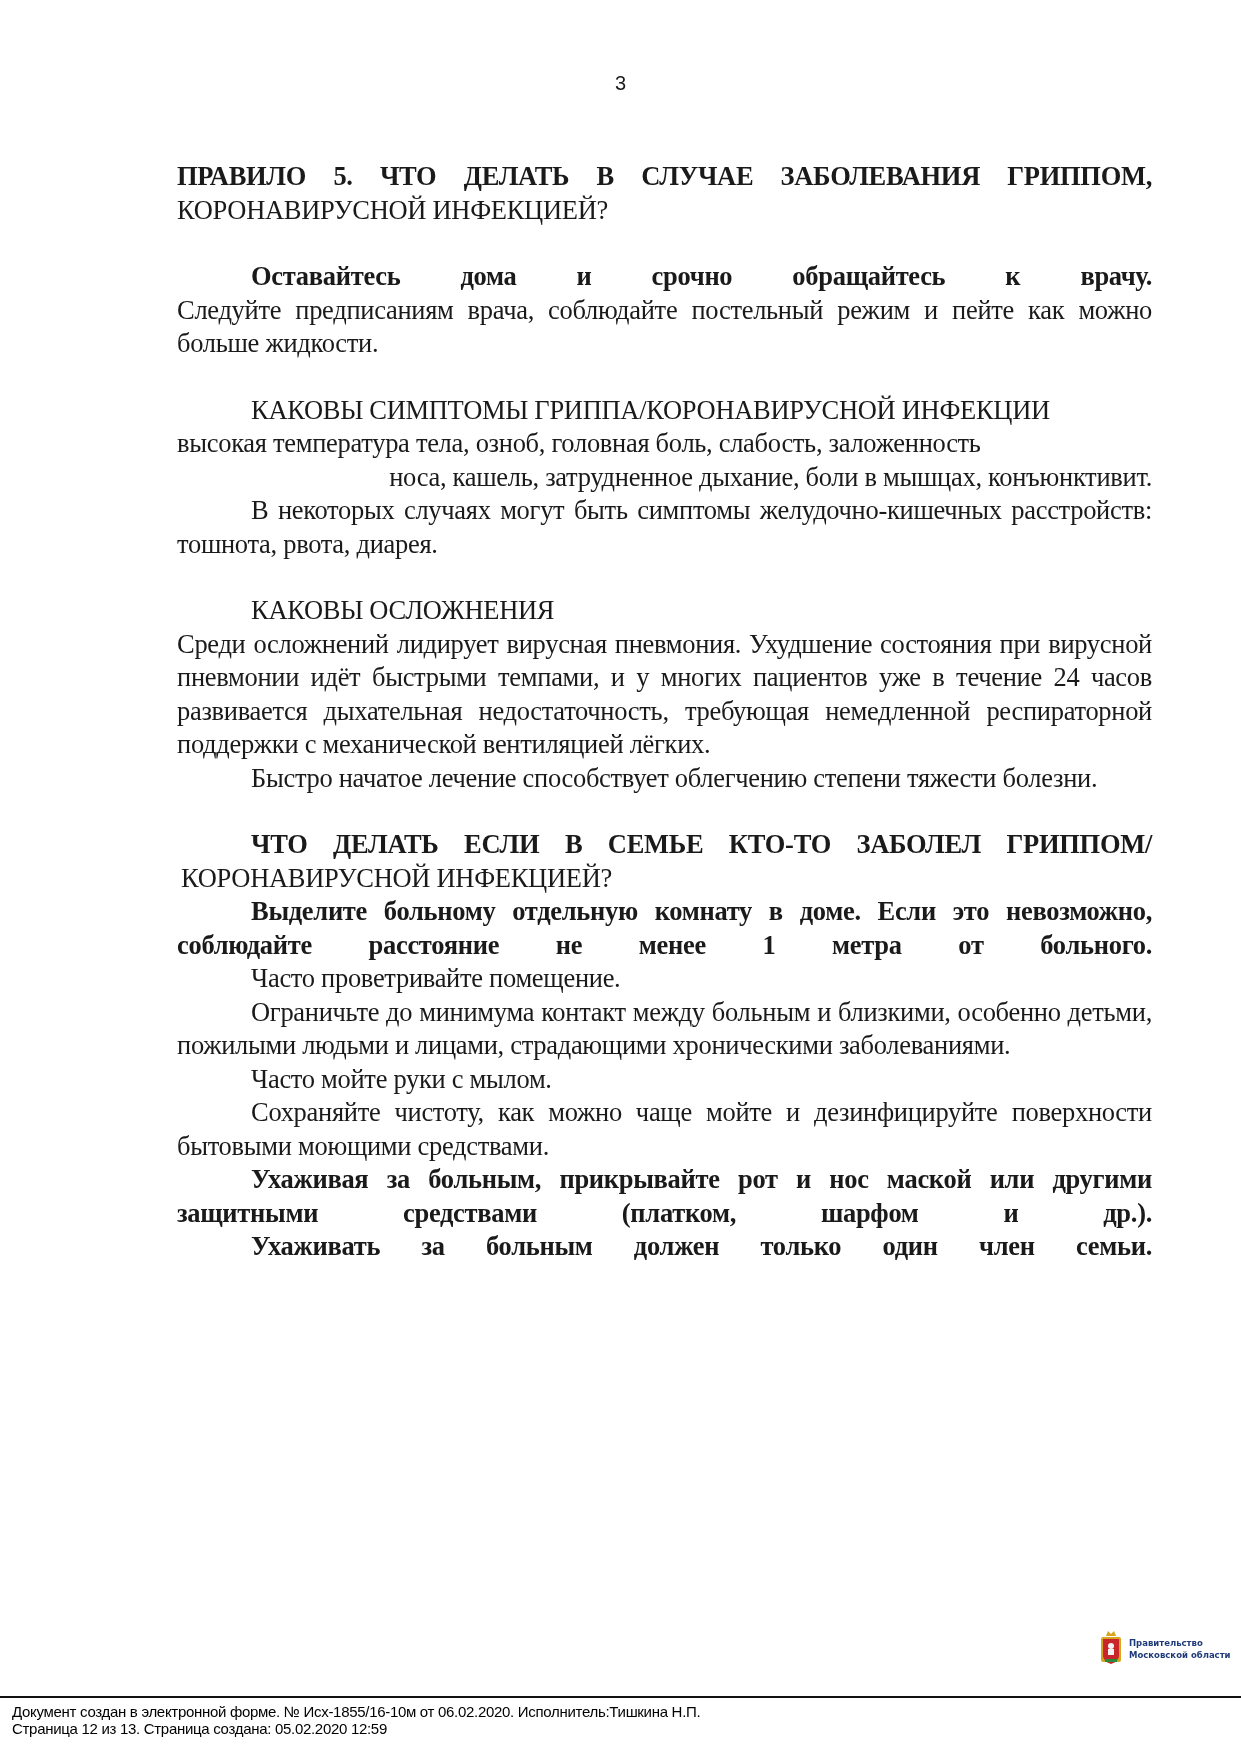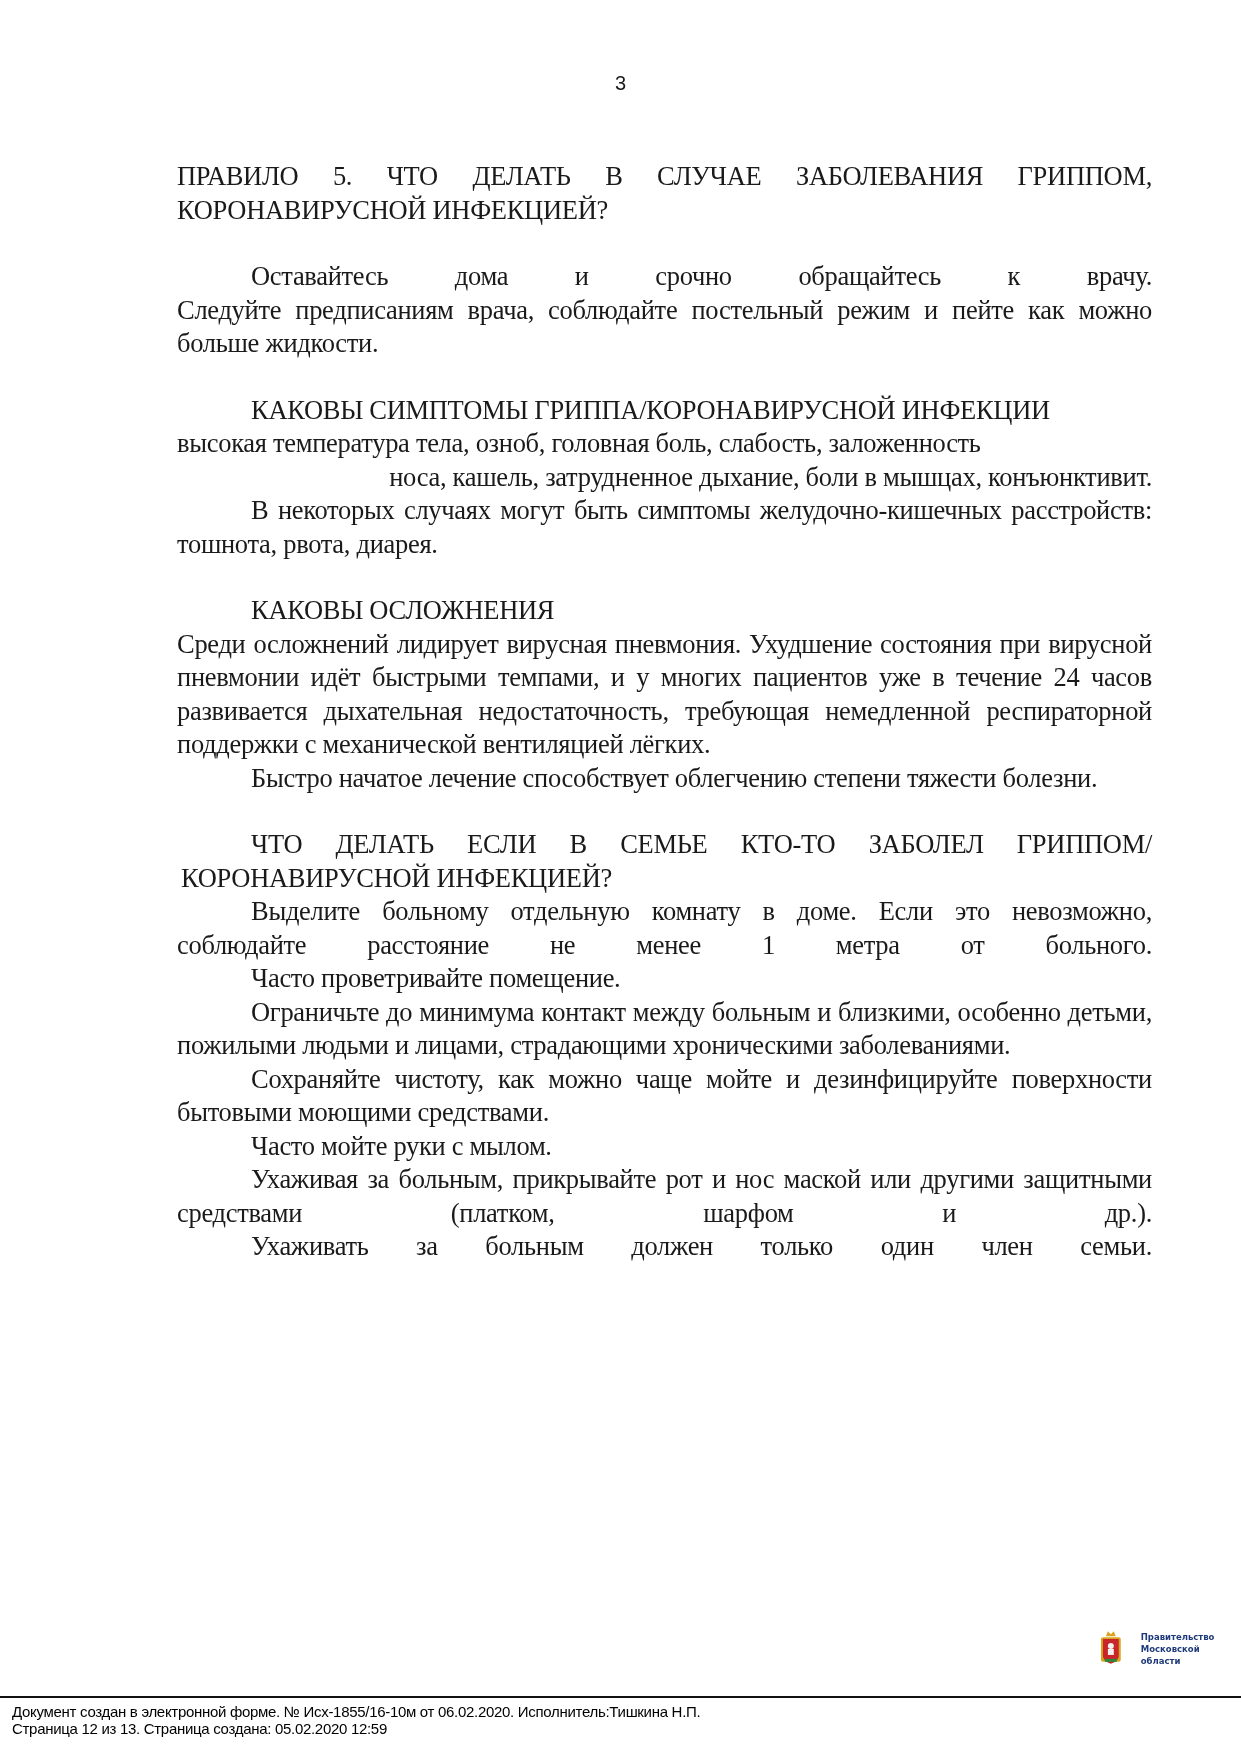--- a/index.html
+++ b/index.html
@@ -3,24 +3,24 @@
 <meta charset="utf-8">
 <style>
   html, body { margin: 0; padding: 0; background: #ffffff; }
   body { width: 1241px; height: 1754px; position: relative; overflow: hidden; color: #1a1a1a; }
   .serif { font-family: "Liberation Serif", "DejaVu Serif", serif; }
   .page-number { position: absolute; top: 72px; left: 0; width: 1241px; text-align: center; font-size: 20px; font-family: "Liberation Sans", sans-serif; }
   .content { position: absolute; left: 177px; top: 160px; width: 975px; font-size: 26.5px; line-height: 33.5px; letter-spacing: -0.3px; }
   .content p { margin: 0; text-align: justify; }
   .indent { text-indent: 74px; }
   .gap { height: 33px; }
-  .j-last { text-align-last: justify; }
+  .j-last { text-align-last: justify; font-weight: bold; }
   .footer-rule { position: absolute; left: 0; top: 1696px; width: 1241px; height: 2px; background: #111; }
   .footer-text { position: absolute; left: 12px; top: 1703px; font-family: "Liberation Sans", sans-serif; font-size: 15px; line-height: 17px; color: #000; letter-spacing: -0.3px; }
-  .footer-logo { position: absolute; left: 1099px; top: 1630px; display: flex; align-items: center; gap: 18px; }
+  .footer-logo { position: absolute; left: 1099px; top: 1630px; display: flex; align-items: center; gap: 6px; }
   .emblem { width: 24px; height: 38px; }
   .logo-text { font-family: "DejaVu Sans", sans-serif; font-size: 8.5px; line-height: 12px; color: #1f3a7a; font-weight: bold; }
 </style>
 </head>
 <body>
 
 <div class="page-number">3</div>
 
 <div class="content serif">
 
@@ -40,22 +40,22 @@
   <p class="indent">КАКОВЫ ОСЛОЖНЕНИЯ</p>
   <p>Среди осложнений лидирует вирусная пневмония. Ухудшение состояния при вирусной пневмонии идёт быстрыми темпами, и у многих пациентов уже в течение 24 часов развивается дыхательная недостаточность, требующая немедленной респираторной поддержки с механической вентиляцией лёгких.</p>
   <p class="indent">Быстро начатое лечение способствует облегчению степени тяжести болезни.</p>
   <div class="gap"></div>
 
   <p class="indent j-last">ЧТО ДЕЛАТЬ ЕСЛИ В СЕМЬЕ КТО-ТО ЗАБОЛЕЛ ГРИППОМ/</p>
   <p style="padding-left:4px;">КОРОНАВИРУСНОЙ ИНФЕКЦИЕЙ?</p>
   <p class="indent j-last">Выделите больному отдельную комнату в доме. Если это невозможно, соблюдайте расстояние не менее 1 метра от больного.</p>
   <p class="indent">Часто проветривайте помещение.</p>
   <p class="indent">Ограничьте до минимума контакт между больным и близкими, особенно детьми, пожилыми людьми и лицами, страдающими хроническими заболеваниями.</p>
+  <p class="indent">Часто мойте руки с мылом.</p>
   <p class="indent">Сохраняйте чистоту, как можно чаще мойте и дезинфицируйте поверхности бытовыми моющими средствами.</p>
-  <p class="indent">Часто мойте руки с мылом.</p>
   <p class="indent j-last">Ухаживая за больным, прикрывайте рот и нос маской или другими защитными средствами (платком, шарфом и др.).</p>
   <p class="indent j-last">Ухаживать за больным должен только один член семьи.</p>
 </div>
 
 <div class="footer-rule"></div>
 <div class="footer-text">
   <div>Документ создан в электронной форме. № Исх-1855/16-10м от 06.02.2020. Исполнитель:Тишкина Н.П.</div>
   <div>Страница 12 из 13. Страница создана: 05.02.2020 12:59</div>
 </div>
 <div class="footer-logo">

